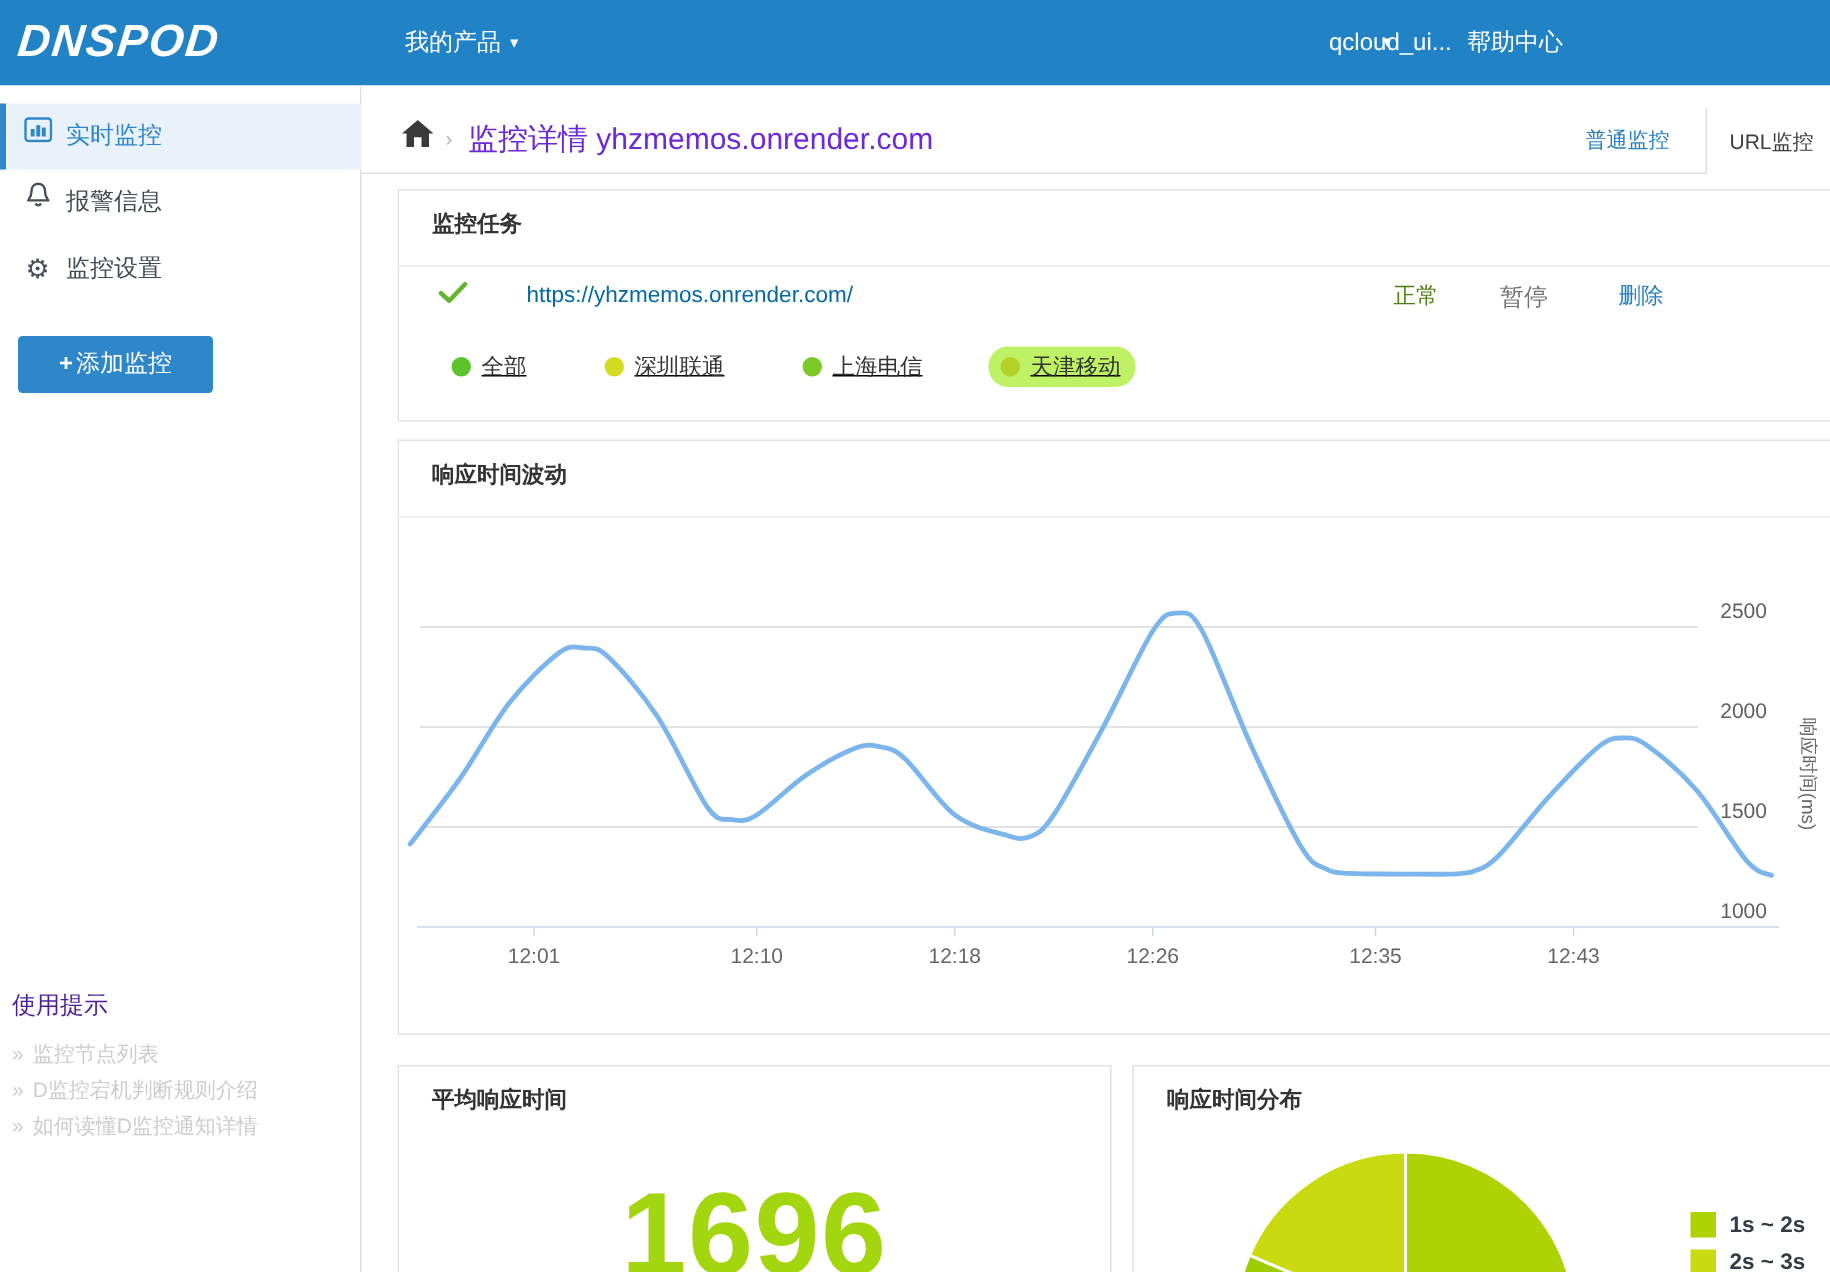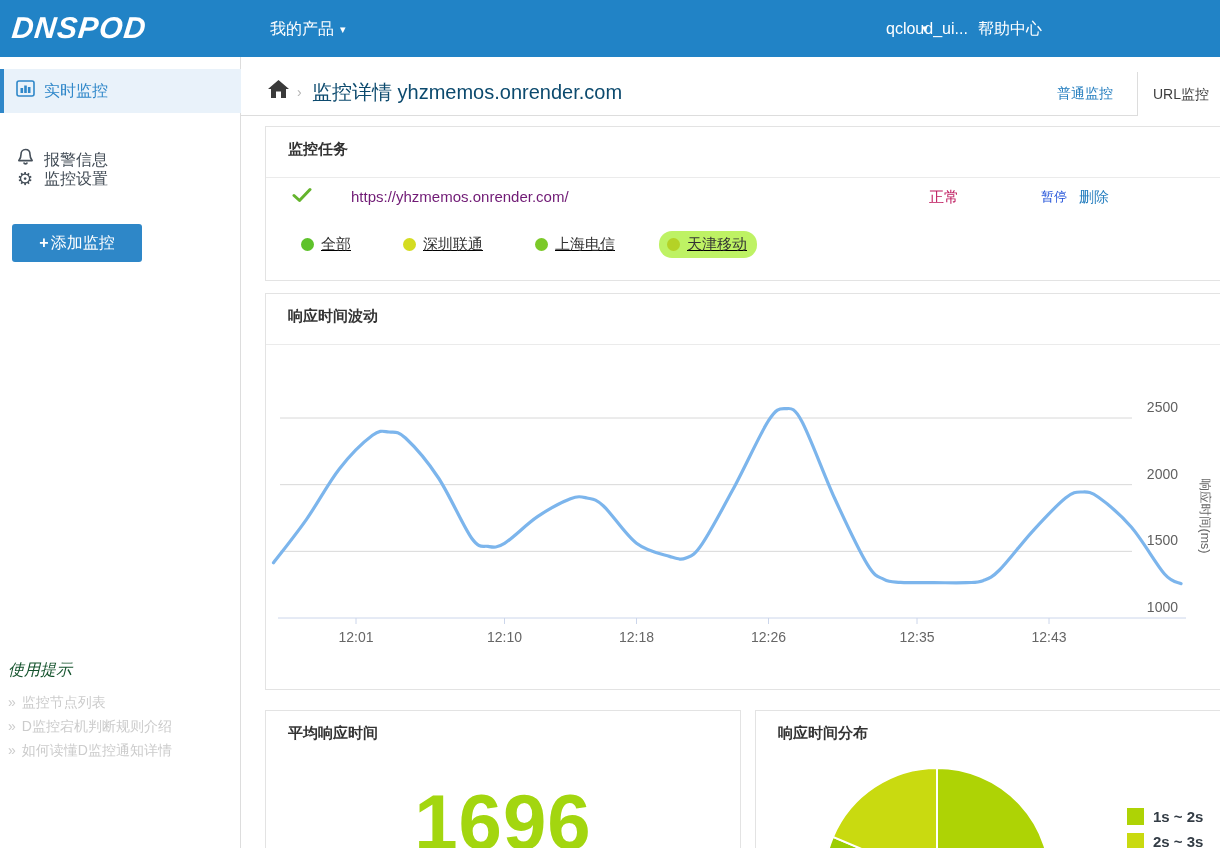--- a/index.html
+++ b/index.html
@@ -18,49 +18,49 @@
   .hdr-acct-caret { position:absolute; left:922px; top:0; height:57px; line-height:57px; color:#fff; font-size:11px; cursor:pointer; }
   .hdr-help { left:978px; }
   .hdr-console { left:1103px; }
 
   
   .sidebar { position:absolute; left:0; top:57px; width:241px; height:791px; background:#fff; border-right:1px solid #ddd; }
   .side-item { position:absolute; left:0; width:260px; height:44px; line-height:44px; font-size:16px;
     color:#404a54; cursor:pointer; padding-left:14px; }
   .side-item .ic { display:inline-block; width:22px; text-align:center; margin-right:8px; vertical-align:middle; }
   .side-item.active { background:#e9f2fa; border-left:4px solid #2f87c9; color:#2f87c9; padding-left:10px; }
-  .si-0 { top:12px; } .si-1 { top:56px;margin-top:25px; } .si-2 { top:100px; }
+  .si-0 { top:12px; } .si-1 { top:56px; } .si-2 { top:100px; }
   .gear-glyph { font-size:18px; color:#46505a; font-style:normal; }
   .add-btn { position:absolute; left:12px; top:167px; width:130px; height:38px; background:#2e87c8;
     color:#fff; font-size:16px; border:none; border-radius:3px; cursor:pointer; text-align:center; line-height:38px; }
   .add-btn .plus { font-weight:bold; margin-right:2px; }
-  .tips-title { position:absolute; left:8px; top:603px; font-size:16px; color:#14532d;font-style:italic; }
+  .tips-title { position:absolute; left:8px; top:603px; font-size:16px; color:#4c1d95; }
   .tip-link { position:absolute; left:8px; font-size:14px; color:#ccc; cursor:pointer; }
   .tl-0 { top:637px; } .tl-1 { top:661px; } .tl-2 { top:685px; }
   .tip-link .arr { margin-right:6px; }
 
   
   .crumb-row { position:absolute; left:241px; top:57px; width:989px; height:59px; border-bottom:1px solid #ddd; background:#fff; }
   .home-ic { position:absolute; left:27px; top:23px; cursor:pointer; }
   .crumb-sep { position:absolute; left:56px; top:27px; color:#b5b5b5; font-size:14px; }
-  .crumb-title { position:absolute; left:71px; top:22px; font-size:20px; color:#0c4a6e; }
+  .crumb-title { position:absolute; left:71px; top:22px; font-size:20px; color:#6d28d9; }
   .tab-normal { position:absolute; left:816px; top:28px; font-size:14px; color:#2980c0; cursor:pointer; }
   .tab-url { position:absolute; left:896px; top:15px; width:105px; height:44px; background:#fff;
     border-left:1px solid #ddd; line-height:44px; padding-left:15px; font-size:14px; color:#3e3e3e; cursor:pointer; z-index:2; }
 
   
   .card { position:absolute; background:#fff; border:1px solid #e3e3e3; }
   .card-title { position:absolute; left:22px; top:13px; font-size:15px; font-weight:bold; color:#333; }
   .card-divider { position:absolute; left:0; top:50px; width:100%; height:1px; background:#ebebeb; }
 
   .card-task { left:265px; top:126px; width:965px; height:155px; }
   .task-check { position:absolute; left:26px; top:60px; }
-  .task-url { position:absolute; left:85px; top:61px; font-size:15px; color:#701a75; }
-  .task-status { position:absolute; left:663px; top:61px; font-size:15px; color:#be185d; }
-  .task-pause { position:absolute; left:775px; top:61px; font-size:13px; color:#1d4ed8; cursor:pointer; }
+  .task-url { position:absolute; left:85px; top:61px; font-size:15px; color:#0369a1; }
+  .task-status { position:absolute; left:663px; top:61px; font-size:15px; color:#4d7c0f; }
+  .task-pause { position:absolute; left:734px; top:61px; font-size:16px; color:#737373; cursor:pointer; }
   .task-del { position:absolute; left:813px; top:61px; font-size:15px; color:#2980c0; cursor:pointer; }
   .node-row { position:absolute; left:27px; top:104px; display:flex; align-items:center;text-decoration:underline; }
   .node { display:flex; align-items:center; margin-right:34px; font-size:15px; color:#333;
     padding:4px 10px 4px 8px; border-radius:13px; cursor:pointer; }
   .node.selected { background:#bef264; }
   .node-dot { width:13px; height:13px; border-radius:50%; margin-right:7px; flex:0 0 13px; }
 
   .card-chart { left:265px; top:293px; width:965px; height:397px; }
   .chart-svg { position:absolute; left:0; top:52px; }
 

